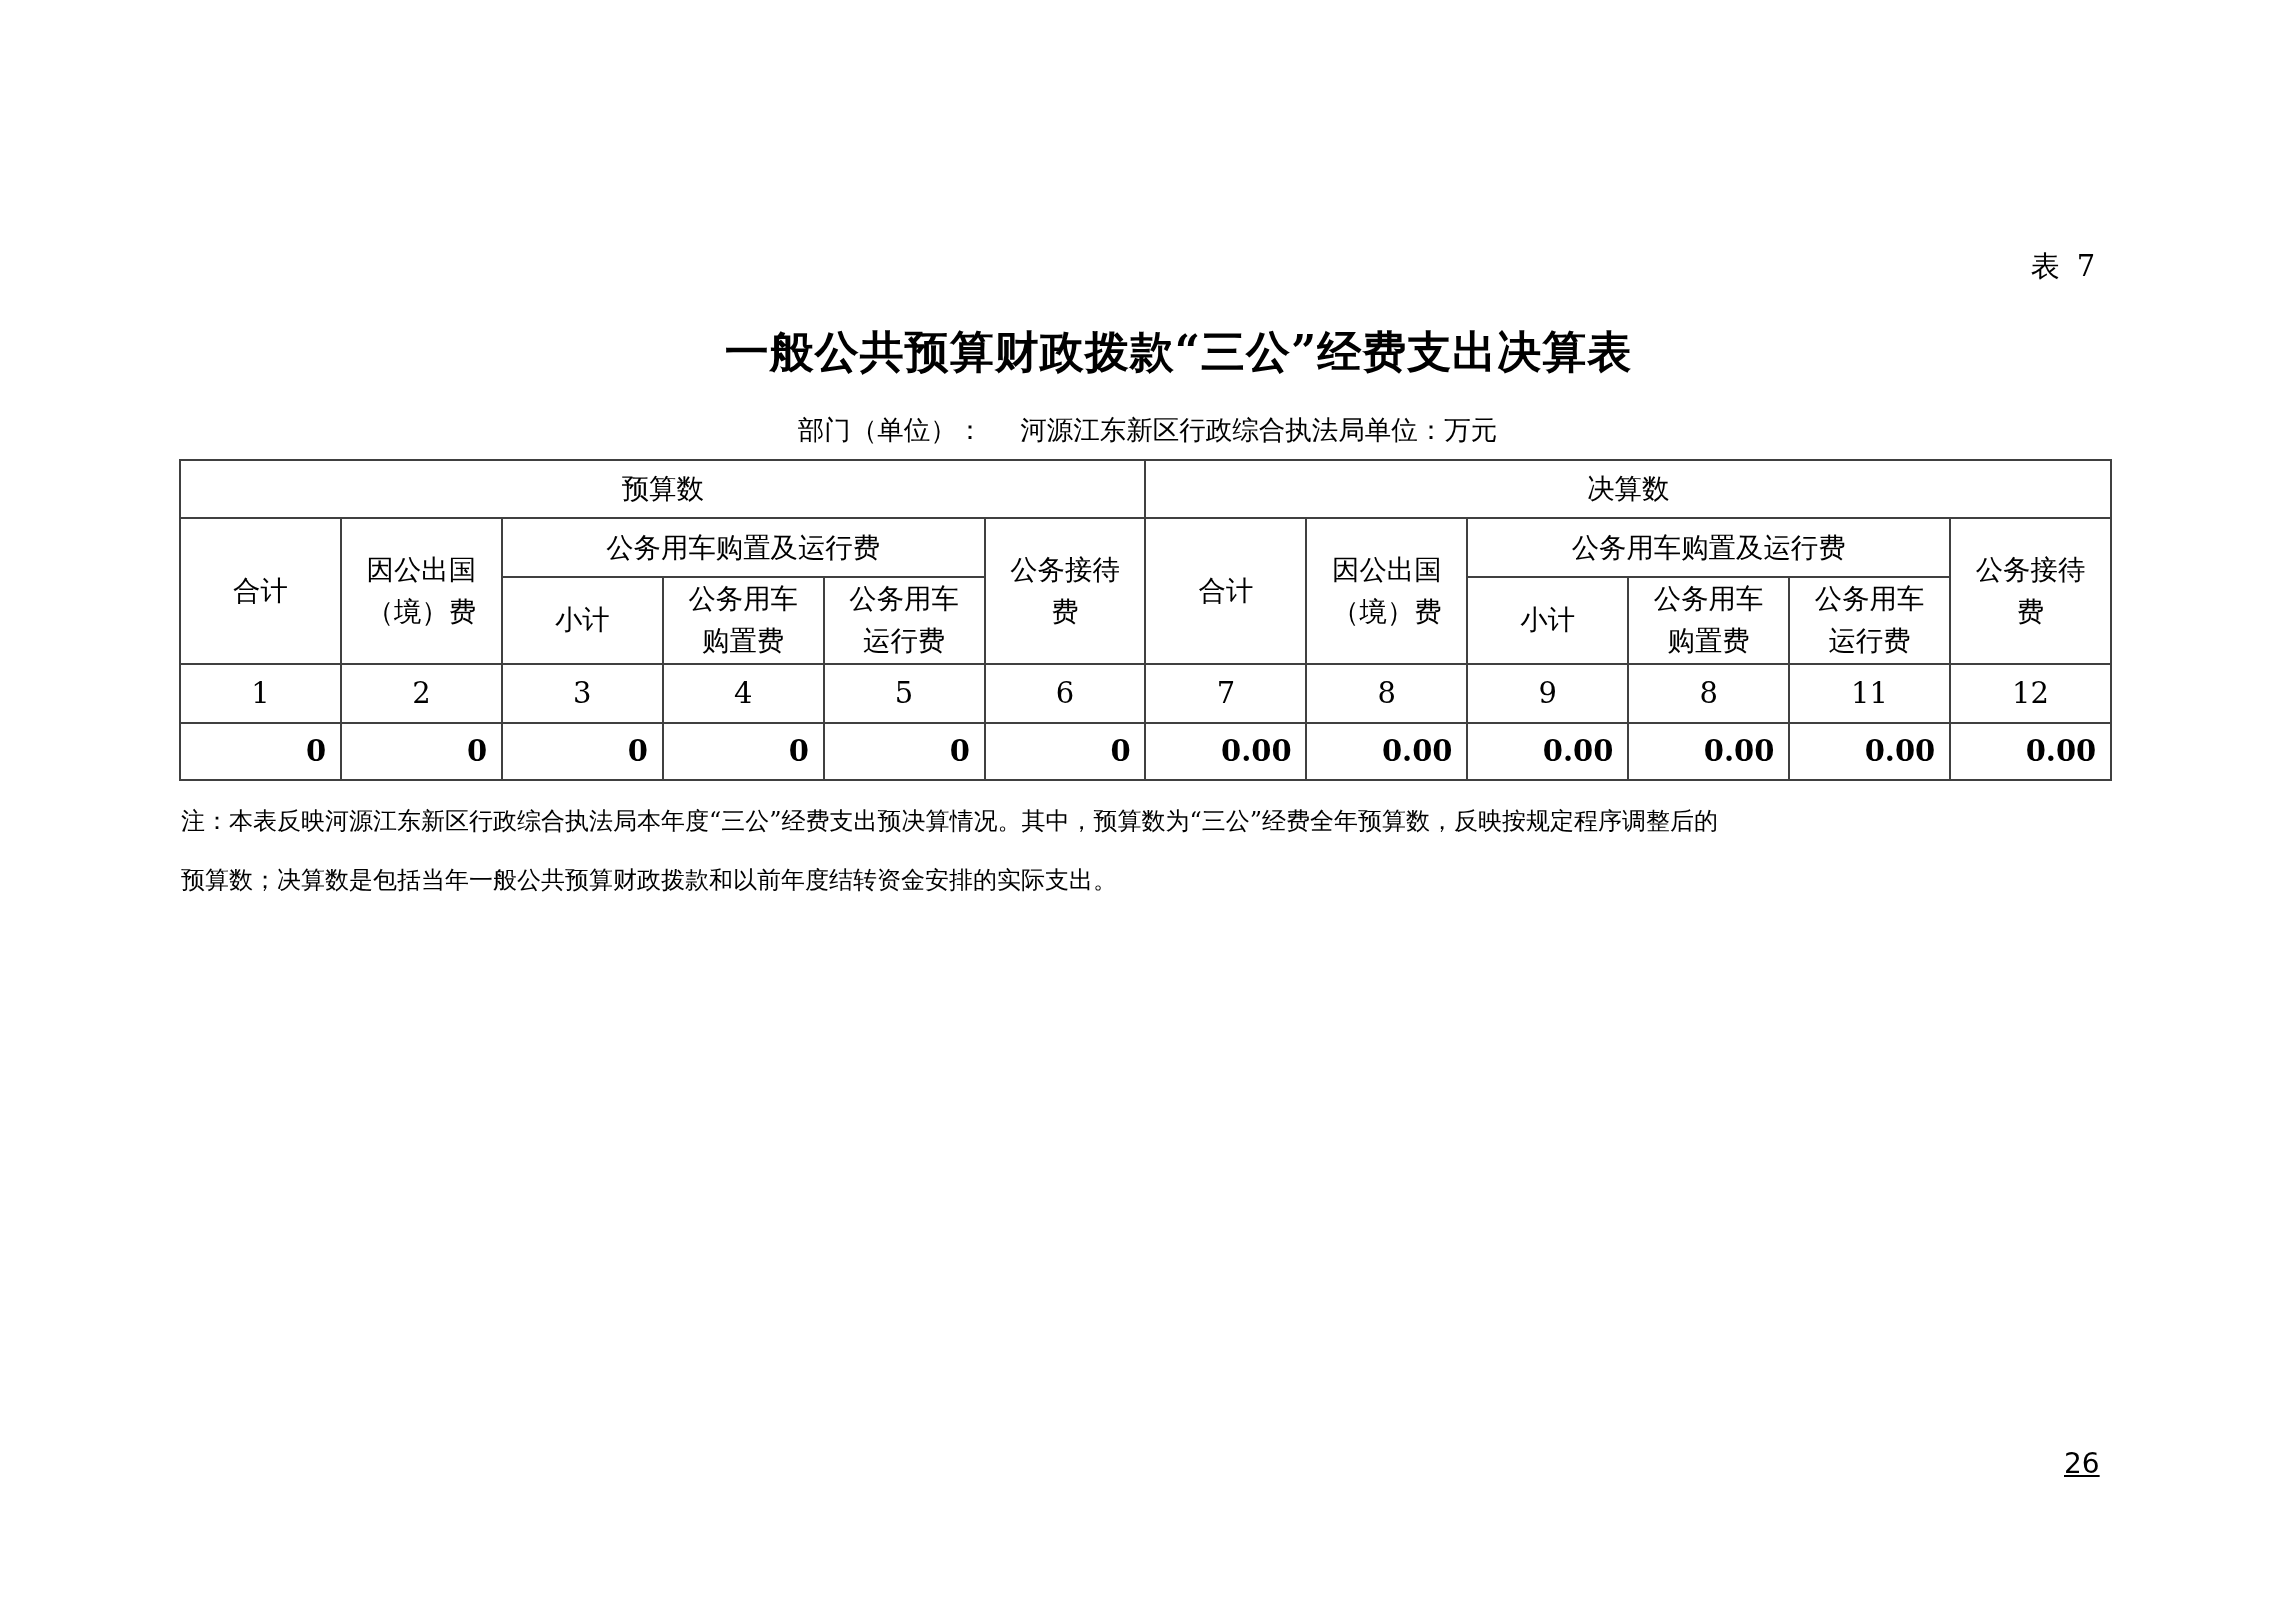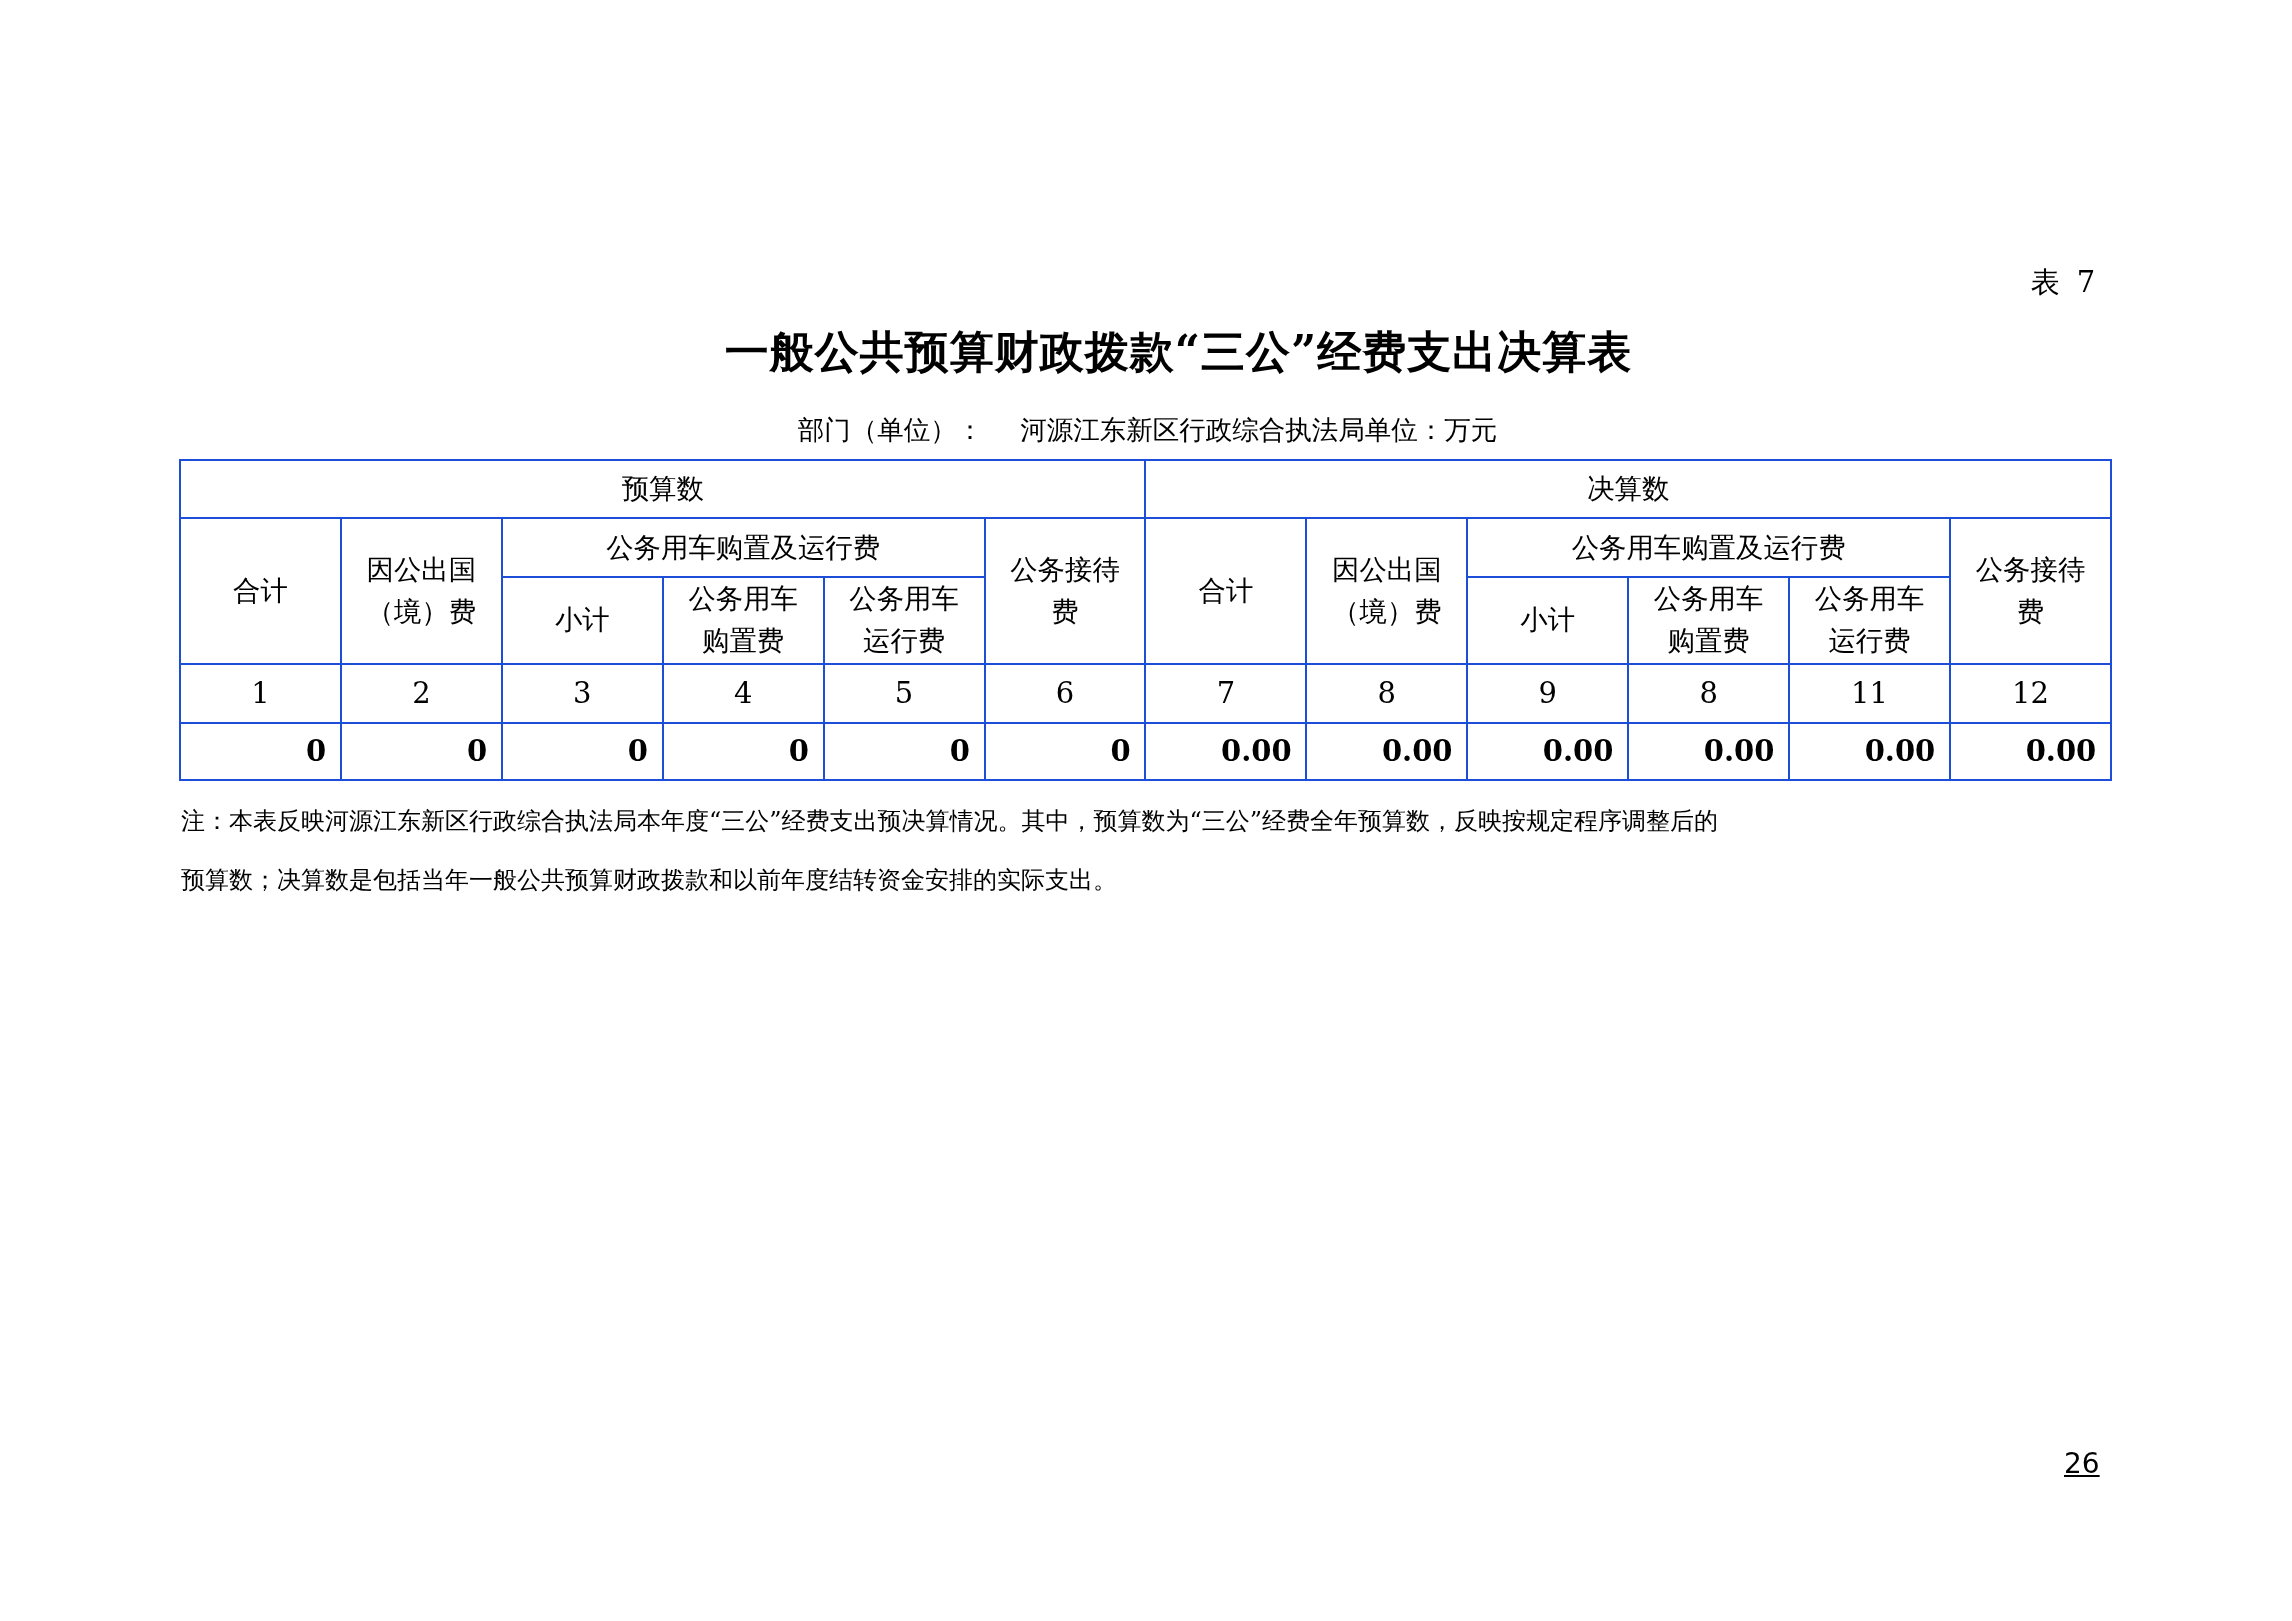--- a/index.html
+++ b/index.html
@@ -11,21 +11,20 @@
     color:#000000;
     font-family:"DejaVu Serif","Liberation Serif",serif;
     overflow:hidden;
   }
   .corner-label {
     position:absolute;
     top:247px;
     right:194px;
     font-size:29px;
     letter-spacing:3.9px;
-    margin-top:16px;
   }
   .doc-title {
     position:absolute;
     top:323px;
     left:0;
     width:2293px;
     text-align:center;
     font-size:44px;
     font-weight:bold;
     letter-spacing:1px;
@@ -46,21 +45,21 @@
     position:absolute;
     left:179px;
     top:459px;
     width:1933px;
     border-collapse:collapse;
     table-layout:fixed;
     text-align:center;
     font-size:27.4px;
   }
   table.main td {
-    border:2px solid #1d4ed8;
+    border:2px solid #404040;
     padding:0;
     vertical-align:middle;
     overflow:hidden;
   }
   tr.row-section  { height:58px; }
   tr.row-group    { height:59px; }
   tr.row-sub      { height:84px; }
   tr.row-colnum   { height:59px; }
   tr.row-values   { height:57px; }
   tr.row-values td { border-top-width:2.9px; }

